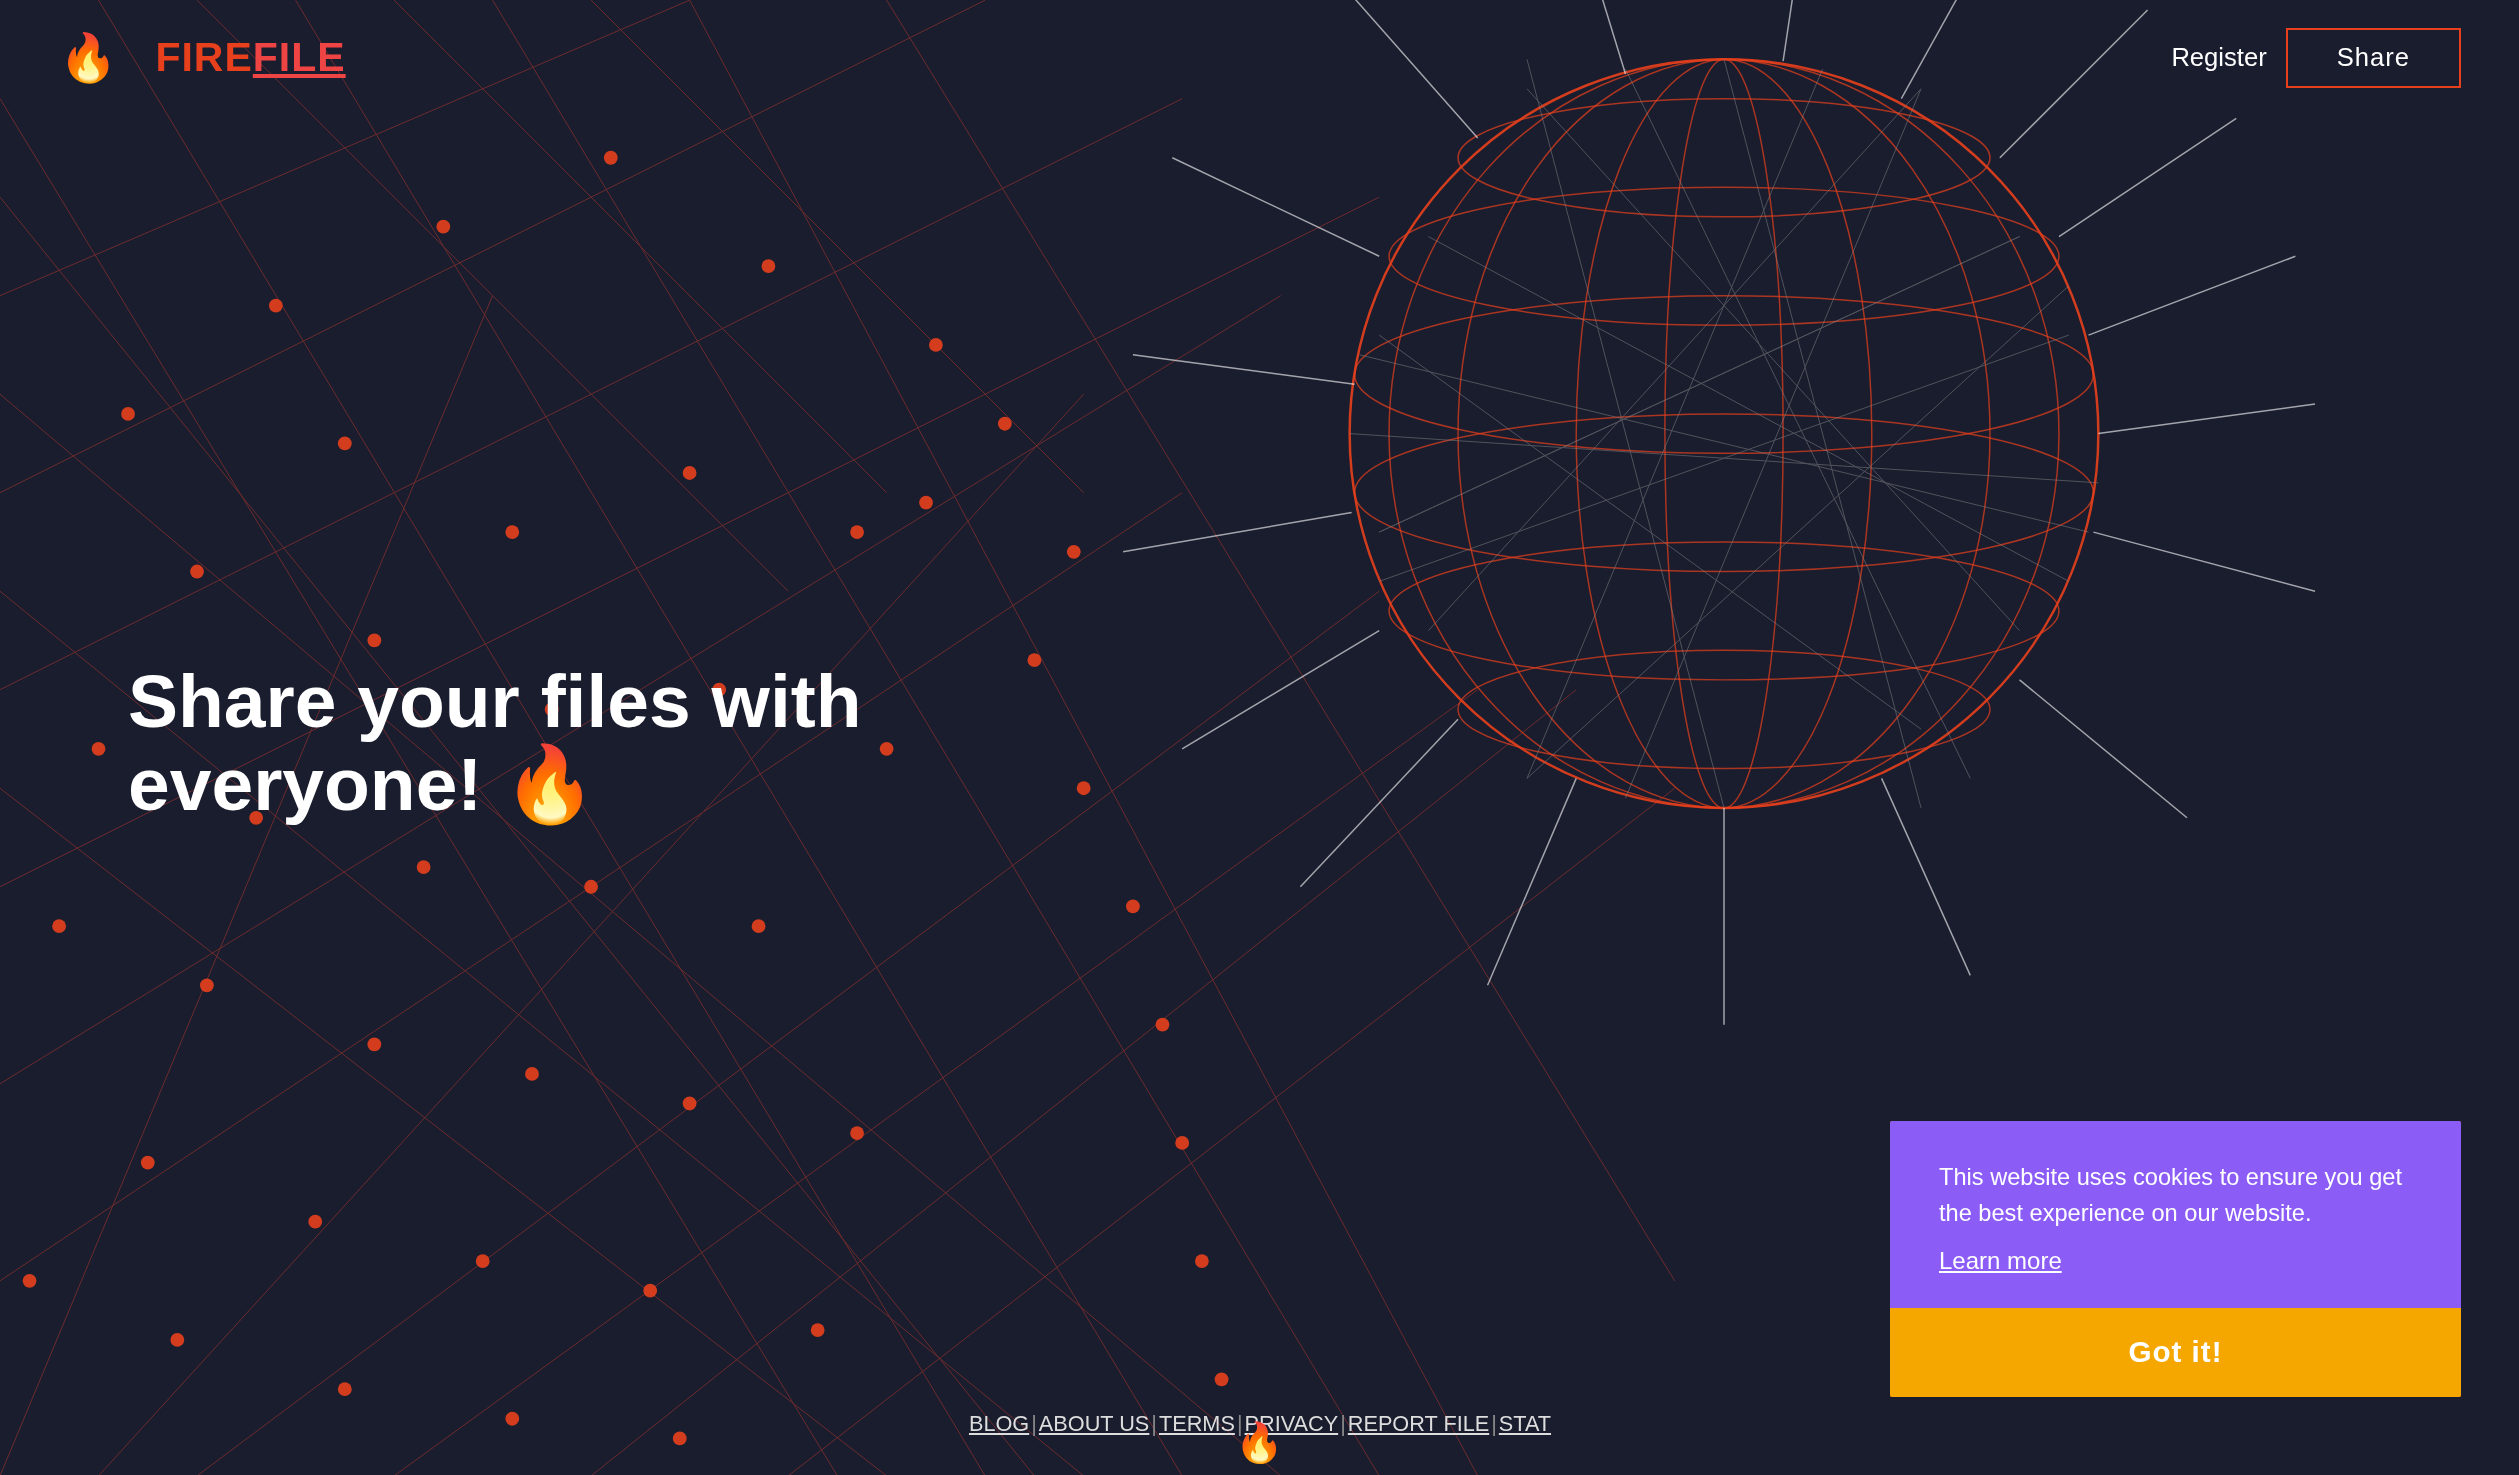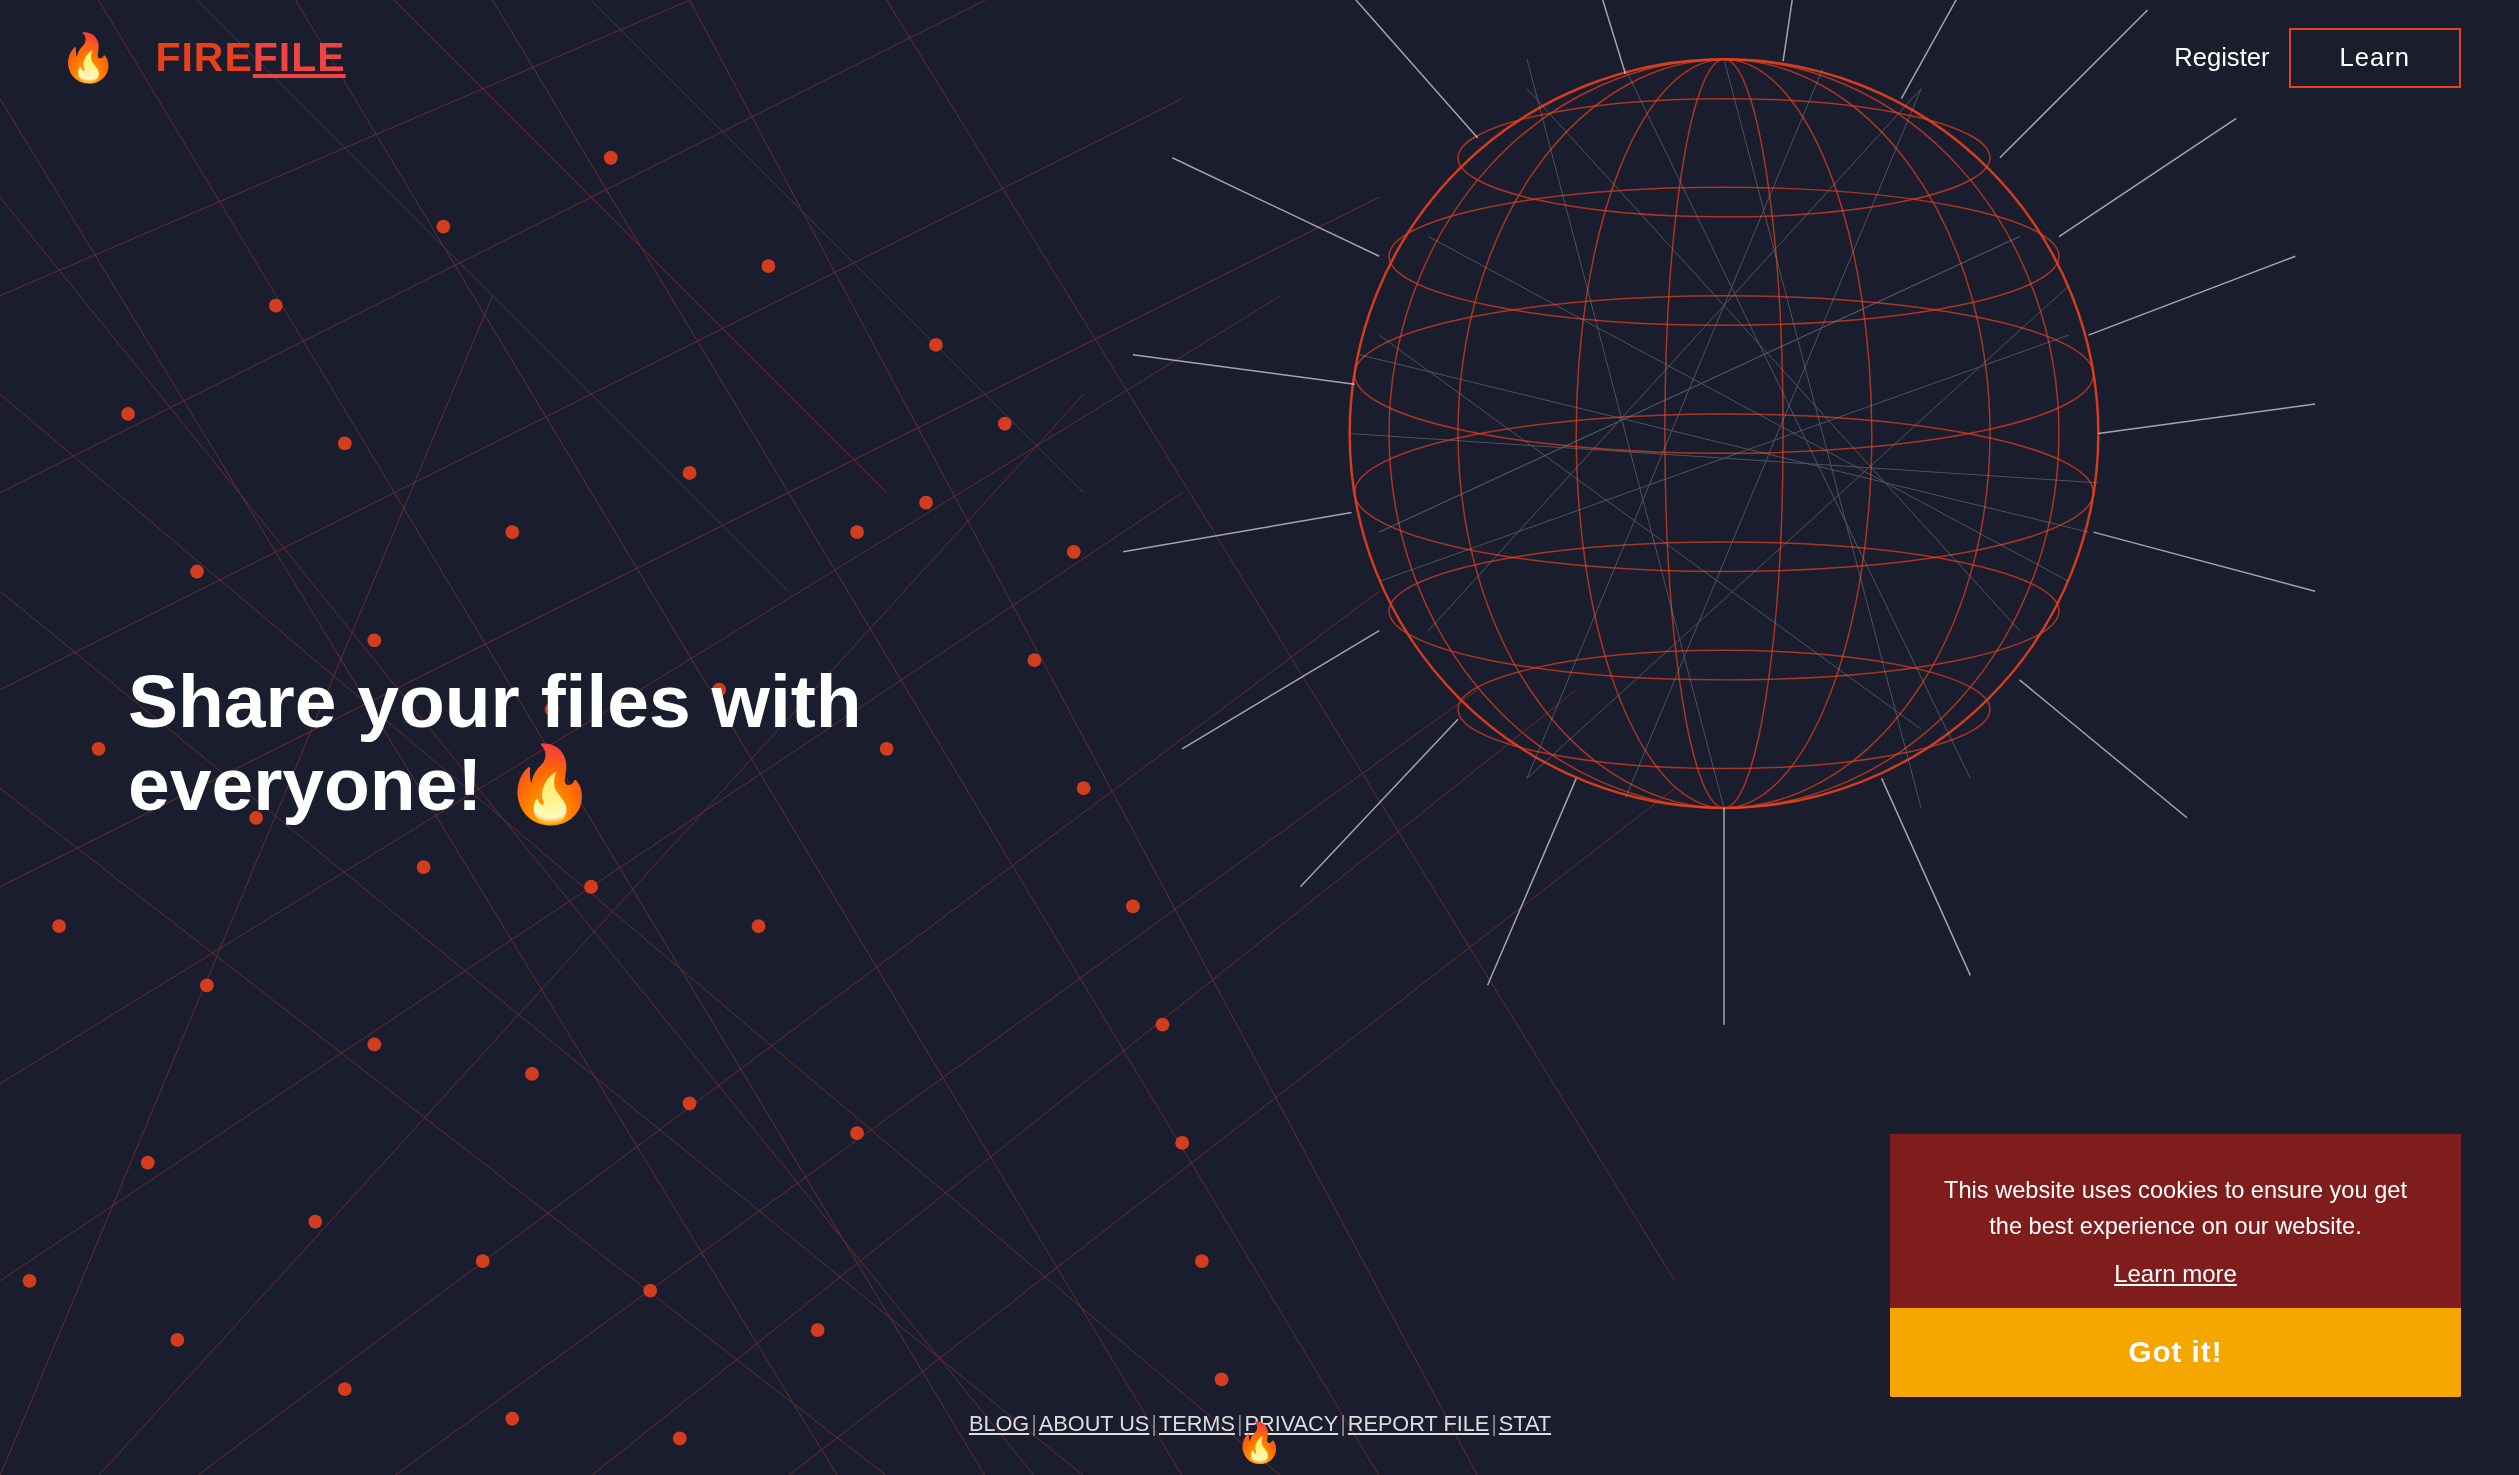--- a/index.html
+++ b/index.html
@@ -134,23 +134,22 @@
       bottom: 79px;
       right: 59px;
       width: 571px;
       background: #e8401c;
       z-index: 20;
       border-radius: 2px;
       overflow: hidden;
     }
 
     .cookie-content {
-      padding: 39px 49px 20px;
-      background: #7f1d1d;
-      text-align: center;
+      padding: 39px 49px 33px;
+      background: #8b5cf6;
     }
 
     .cookie-text {
       font-size: 23.6px;
       color: #fff;
       line-height: 1.5;
       margin-bottom: 15.8px;
     }
 
     .cookie-learn {
@@ -330,21 +329,21 @@
 
 <header class="header">
   <div class="logo">
     <span style="font-size:47px;">🔥</span>
     <div class="logo-text">
       <span class="fire">FIRE</span><span class="file">FILE</span>
     </div>
   </div>
   <nav class="nav-right">
     <a class="register-link">Register</a>
-    <button class="login-btn">Learn</button>
+    <button class="login-btn">Share</button>
   </nav>
 </header>
 
 <section class="hero">
   <h1 class="hero-title">Share your files with everyone! 🔥</h1>
 </section>
 
 <footer>
   <nav class="footer-nav">
     <a class="footer-link">BLOG</a>

